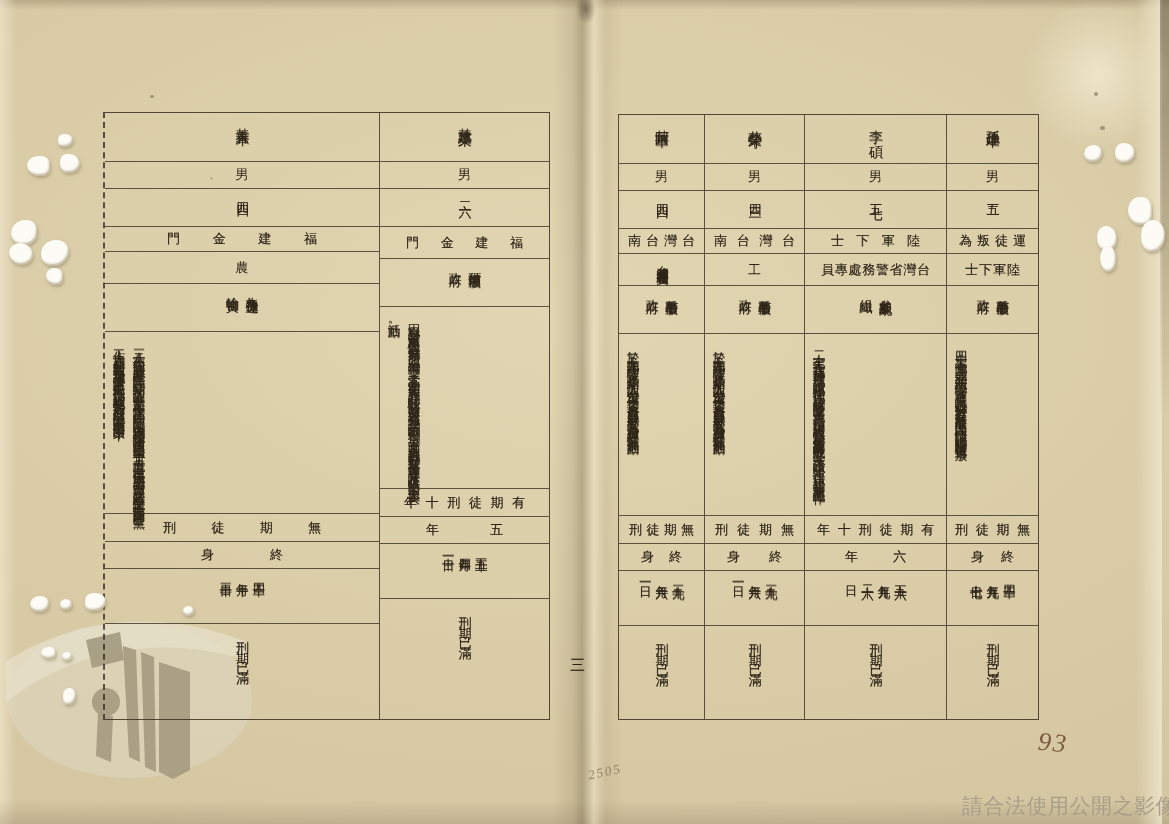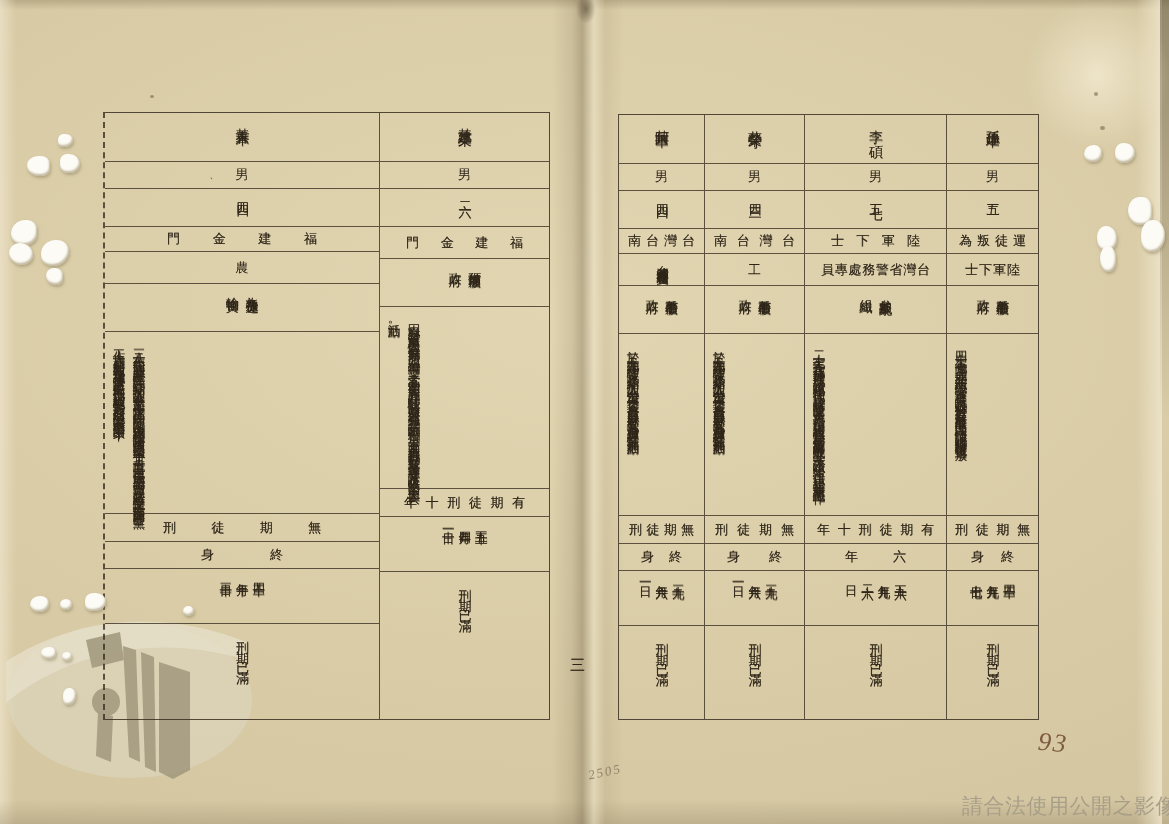--- a/index.html
+++ b/index.html
@@ -160,20 +160,23 @@
           <span class="htext">門金建福</span>
         </div>
       <div class="cell c-charge">
           <span class="vtext">預備顛覆
 政府</span>
         </div>
       <div class="cell c-desc"><span class="vtext">因對外省籍軍民懷有偏見而萌「台灣獨立」之念五十四年四五月間駐防高雄與吳義男共謀策劃「台獨」事宜由黃負責行動並草擬各項文件及吸收簡中生參與活動。</span></div>
       <div class="cell c-sent">
           <span class="htext">年十刑徒期有</span>
         </div>
+      <div class="cell c-civil">
+          <span class="htext">年五</span>
+        </div>
       <div class="cell c-date">
           <span class="vtext">五十五
 年四月
 十一日</span>
         </div>
       <div class="cell c-status">
           <span class="vtext">刑期已滿</span>
         </div>
     </div>
   </div>

